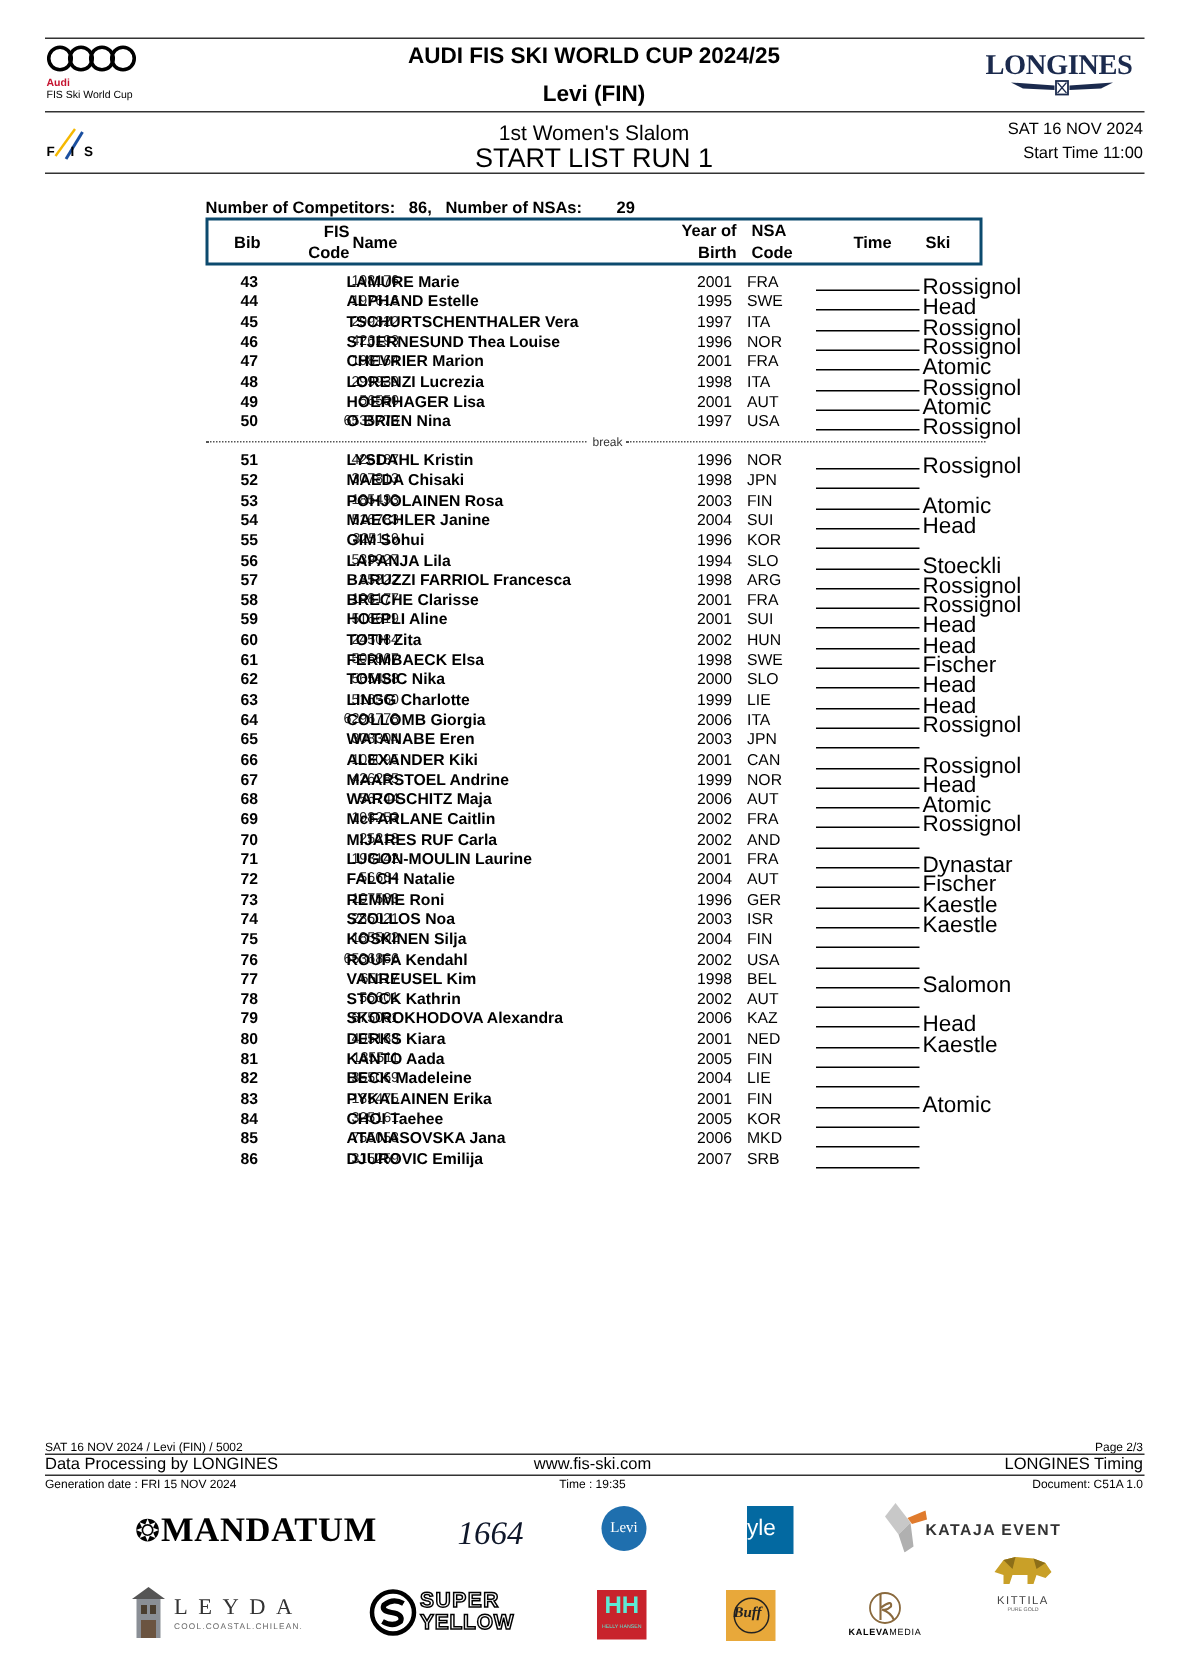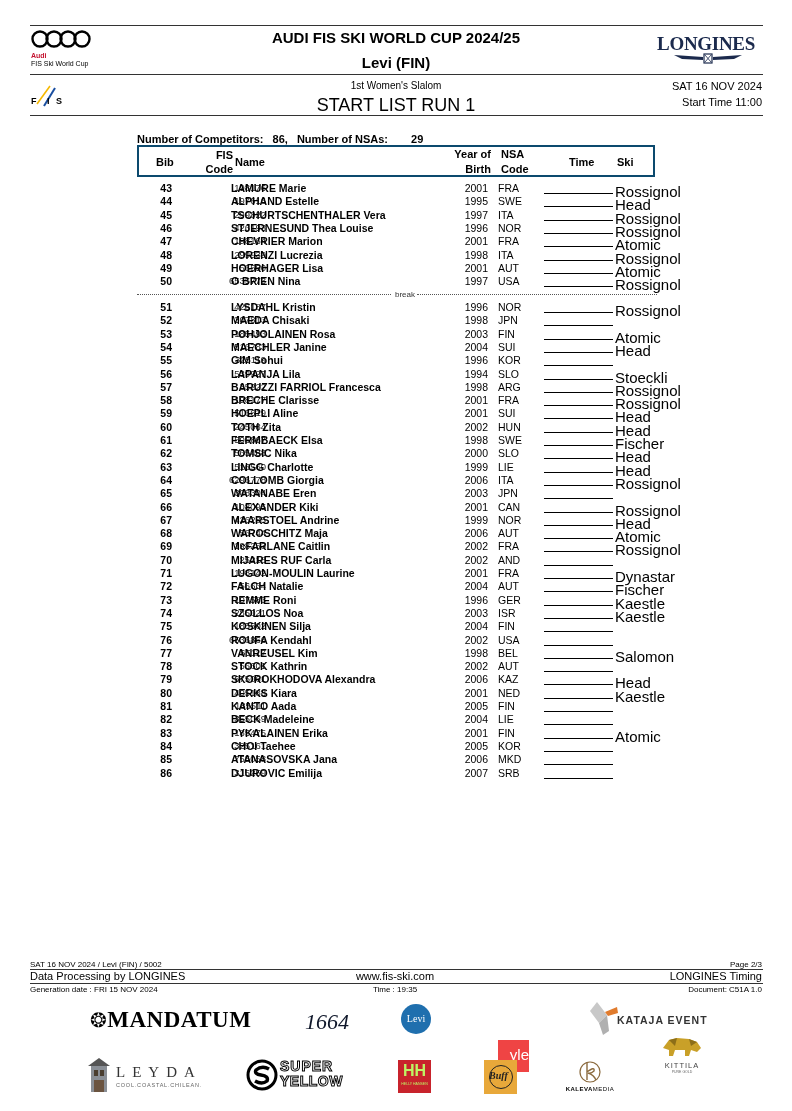--- a/index.html
+++ b/index.html
@@ -7,21 +7,21 @@
   .abs { position:absolute; }
   .hline { position:absolute; left:30px; width:733px; height:0; border-top:1px solid #333; }
 
   
   .audi-rings { left:31px; top:29px; width:60px; height:20px; }
   .audi-text { left:31px; top:52px; font-size:7px; line-height:8px; }
   .audi-text .red { color:#c4122f; font-weight:bold; }
   .fis-logo { left:30px; top:80px; width:36px; height:30px; }
   .title1 { left:200px; width:392px; top:29px; text-align:center; font-weight:bold; font-size:15px; }
   .title2 { left:200px; width:392px; top:54px; text-align:center; font-weight:bold; font-size:15px; }
-  .title3 { left:200px; width:392px; top:80px; text-align:center; font-size:10px; }
+  .title3 { left:200px; width:392px; top:80px; text-align:center; font-size:14px; }
   .title4 { left:200px; width:392px; top:95px; text-align:center; font-size:18px; }
   .longines { left:650px; top:33px; width:112px; text-align:center; font-family:"Liberation Serif", serif; font-weight:bold; font-size:19px; color:#1b2a4d; letter-spacing:-0.3px; }
   .longines-wings { left:672px; top:52px; width:72px; height:12px; }
   .date-r { right:30px; top:80px; font-size:11px; text-align:right; }
   .start-r { right:30px; top:96px; font-size:11px; text-align:left; }
 
   
   .counts { left:137px; top:133px; font-size:11px; font-weight:bold; }
   .counts span { display:inline-block; }
 
@@ -530,21 +530,21 @@
 <div class="hline" style="top:983px;"></div>
 <div class="abs foot-small" style="left:30px;top:985px;">Generation date : FRI 15 NOV 2024</div>
 <div class="abs foot-small" style="left:300px;width:190px;text-align:center;top:985px;">Time : 19:35</div>
 <div class="abs foot-small" style="right:30px;top:985px;">Document: C51A 1.0</div>
 
 <div class="sponsor" style="left:90px;top:1007px;font-family:'Liberation Serif',serif;font-weight:bold;font-size:23px;letter-spacing:0.5px;">
   <span style="font-size:20px;font-weight:normal;">❂</span><span>MANDATUM</span>
 </div>
 <div class="sponsor" style="left:305px;top:1009px;font-family:'Liberation Serif',serif;font-style:italic;font-size:22px;color:#0f172a;">1664</div>
 <div class="sponsor" style="left:401px;top:1004px;width:30px;height:30px;border-radius:50%;background:#1f6fae;color:#fff;font-size:10px;text-align:center;line-height:30px;font-family:'Liberation Serif',serif;">Levi</div>
-<div class="sponsor" style="left:498px;top:1004px;width:31px;height:32px;background:#ef4444;color:#fff;font-size:15px;text-align:right;line-height:30px;margin-top:36px;">yle</div>
+<div class="sponsor" style="left:498px;top:1004px;width:31px;height:32px;background:#0369a1;color:#fff;font-size:15px;text-align:left;line-height:30px;">yle</div>
 <div class="sponsor" style="left:587px;top:1001px;width:140px;height:36px;">
   <svg width="32" height="34" viewBox="0 0 32 34" style="position:absolute;left:0;top:0;">
     <path d="M3 10 L10 1 L20 14 L12 22 Z" fill="#c8c8c8"></path>
     <path d="M12 22 L20 14 L22 30 L16 34 Z" fill="#b0b0b0"></path>
     <path d="M18 11 L30 6 L31 12 L21 15 Z" fill="#e07b2d"></path>
   </svg>
   <span style="position:absolute;left:30px;top:13px;font-size:10.5px;font-weight:bold;letter-spacing:1px;color:#333;">KATAJA EVENT</span>
 </div>
 
 <div class="sponsor" style="left:88px;top:1058px;width:120px;height:35px;">
@@ -559,21 +559,21 @@
   <span style="position:absolute;left:28px;top:24px;font-size:5.5px;letter-spacing:0.8px;color:#666;">COOL.COASTAL.CHILEAN.</span>
 </div>
 <div class="sponsor" style="left:246px;top:1059px;width:110px;height:34px;">
   <svg width="32" height="32" viewBox="0 0 32 32" style="position:absolute;left:0;top:0;">
     <circle cx="16" cy="16" r="14" fill="none" stroke="#000" stroke-width="3"></circle>
     <path d="M23 10 Q16 6 10 11 Q8 15 15 16 Q23 17 21 22 Q16 26 9 22" fill="none" stroke="#000" stroke-width="3.5"></path>
   </svg>
   <span style="position:absolute;left:34px;top:0px;font-size:14px;font-weight:bold;line-height:14px;letter-spacing:1px;color:#fff;-webkit-text-stroke:1px #000;">SUPER</span>
   <span style="position:absolute;left:34px;top:15px;font-size:14px;font-weight:bold;line-height:14px;letter-spacing:0.5px;color:#fff;-webkit-text-stroke:1px #000;">YELLOW</span>
 </div>
-<div class="sponsor" style="left:398px;top:1060px;width:33px;height:33px;background:#c8232c;color:#bef264;text-align:center;">
+<div class="sponsor" style="left:398px;top:1060px;width:33px;height:33px;background:#c8232c;color:#5eead4;text-align:center;">
   <div style="font-size:16px;font-weight:bold;line-height:22px;">HH</div>
   <div style="font-size:3.5px;line-height:5px;">HELLY HANSEN</div>
 </div>
 <div class="sponsor" style="left:484px;top:1060px;width:33px;height:34px;background:#e8a83a;">
   <div style="position:absolute;left:5px;top:5px;width:22px;height:22px;border:1.5px solid #222;border-radius:50%;"></div>
   <span style="position:absolute;left:5px;top:10px;font-family:'Liberation Serif',serif;font-style:italic;font-weight:bold;font-size:10px;color:#222;">Buff</span>
 </div>
 <div class="sponsor" style="left:560px;top:1058px;width:60px;height:38px;text-align:center;">
   <svg width="26" height="26" viewBox="0 0 26 26" style="display:block;margin:0 auto;">
     <circle cx="13" cy="14" r="10" fill="none" stroke="#8a6a3e" stroke-width="1.2"></circle>

